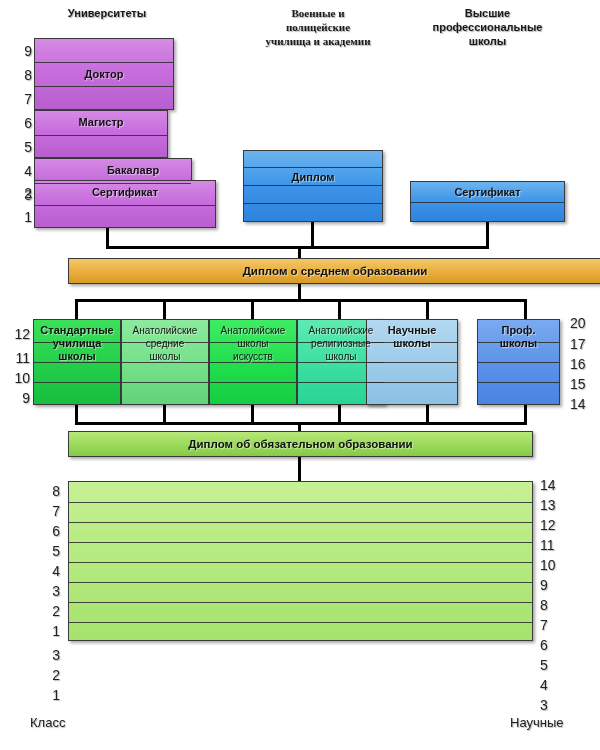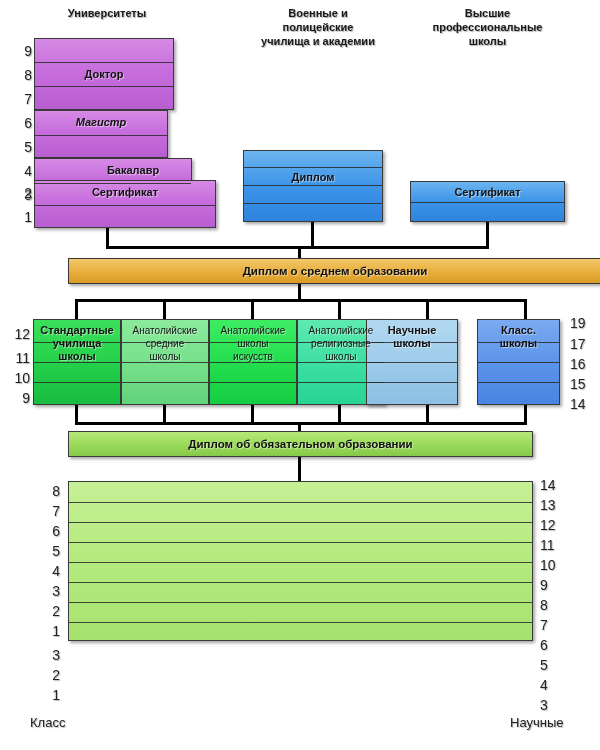--- a/index.html
+++ b/index.html
@@ -83,21 +83,21 @@
   .ln{position:absolute;background:#000;}
   .vl{width:3px;}
   .hl{height:3px;}
 </style>
 </head>
 <body>
 
 <div id="stage">
 
   <div class="hdr" style="left:42px;top:6px;width:130px;">Университеты</div>
-  <div class="hdr" style="left:243px;top:6px;width:150px;">Военные и
+  <div class="hdr" style="left:243px;top:6px;width:150px;font-family:Liberation Serif, serif;">Военные и
 полицейские
 училища и академии</div>
   <div class="hdr" style="left:410px;top:6px;width:155px;">Высшие
 профессиональные
 школы</div>
 
   <div class="num" style="left:10px;top:44px;">9</div>
   <div class="num" style="left:10px;top:68px;">8</div>
   <div class="num" style="left:10px;top:92px;">7</div>
   <div class="num" style="left:10px;top:116px;">6</div>
@@ -106,21 +106,21 @@
   <div class="num" style="left:10px;top:188px;">3</div>
   <div class="num" style="left:10px;top:186px;">2</div>
   <div class="num" style="left:10px;top:210px;">1</div>
 
   <div class="blk purple" style="left:34px;top:38px;width:140px;height:72px;">
     <div class="rowline" style="top:23px;"></div>
     <div class="rowline" style="top:47px;"></div>
     <div class="lbl" style="top:29px;">Доктор</div>
   </div>
 
-  <div class="blk purple" style="left:34px;top:110px;width:134px;height:48px;font-style:italic;">
+  <div class="blk purple" style="left:34px;top:110px;width:134px;height:48px;">
     <div class="rowline" style="top:24px;"></div>
     <div class="lbl" style="top:5px;">Магистр</div>
   </div>
 
   <div class="blk purple" style="left:34px;top:158px;width:158px;height:48px;">
     <div class="rowline" style="top:24px;"></div>
     <div class="lbl" style="top:5px;padding-left:40px;">Бакалавр</div>
   </div>
 
   <div class="blk purple" style="left:34px;top:180px;width:182px;height:48px;">
@@ -157,21 +157,21 @@
   <div class="ln vl" style="left:251px;top:299px;height:20px;"></div>
   <div class="ln vl" style="left:338px;top:299px;height:20px;"></div>
   <div class="ln vl" style="left:426px;top:299px;height:20px;"></div>
   <div class="ln vl" style="left:524px;top:299px;height:20px;"></div>
 
   <div class="num" style="left:8px;top:327px;">12</div>
   <div class="num" style="left:8px;top:351px;">11</div>
   <div class="num" style="left:8px;top:371px;">10</div>
   <div class="num" style="left:8px;top:391px;">9</div>
 
-  <div class="num right" style="left:570px;top:316px;">19</div>
+  <div class="num right" style="left:570px;top:316px;">20</div>
   <div class="num right" style="left:570px;top:337px;">17</div>
   <div class="num right" style="left:570px;top:357px;">16</div>
   <div class="num right" style="left:570px;top:377px;">15</div>
   <div class="num right" style="left:570px;top:397px;">14</div>
 
   <div class="blk g1" style="left:33px;top:319px;width:88px;height:86px;">
     <div class="rowline" style="top:22px;"></div>
     <div class="rowline" style="top:42px;"></div>
     <div class="rowline" style="top:62px;"></div>
     <div class="lbl" style="top:4px;">Стандартные
@@ -211,21 +211,21 @@
     <div class="rowline" style="top:42px;"></div>
     <div class="rowline" style="top:62px;"></div>
     <div class="lbl" style="top:4px;">Научные
 школы</div>
   </div>
 
   <div class="blk g6" style="left:477px;top:319px;width:83px;height:86px;">
     <div class="rowline" style="top:22px;"></div>
     <div class="rowline" style="top:42px;"></div>
     <div class="rowline" style="top:62px;"></div>
-    <div class="lbl" style="top:4px;">Класс.
+    <div class="lbl" style="top:4px;">Проф.
 школы</div>
   </div>
 
   <div class="ln vl" style="left:75px;top:405px;height:20px;"></div>
   <div class="ln vl" style="left:163px;top:405px;height:20px;"></div>
   <div class="ln vl" style="left:251px;top:405px;height:20px;"></div>
   <div class="ln vl" style="left:338px;top:405px;height:20px;"></div>
   <div class="ln vl" style="left:426px;top:405px;height:20px;"></div>
   <div class="ln vl" style="left:524px;top:405px;height:20px;"></div>
   <div class="ln hl" style="left:75px;top:422px;width:452px;"></div>

